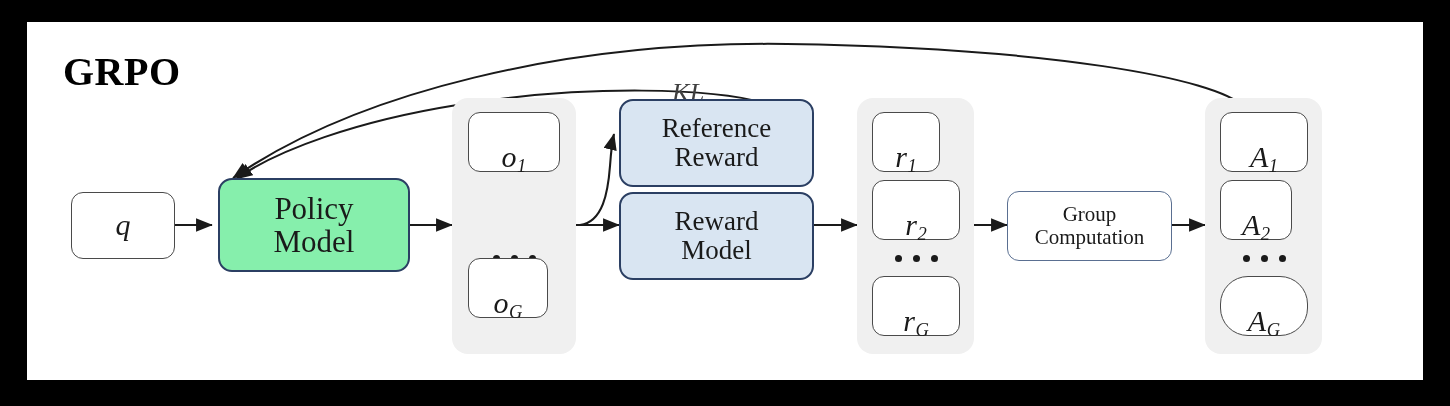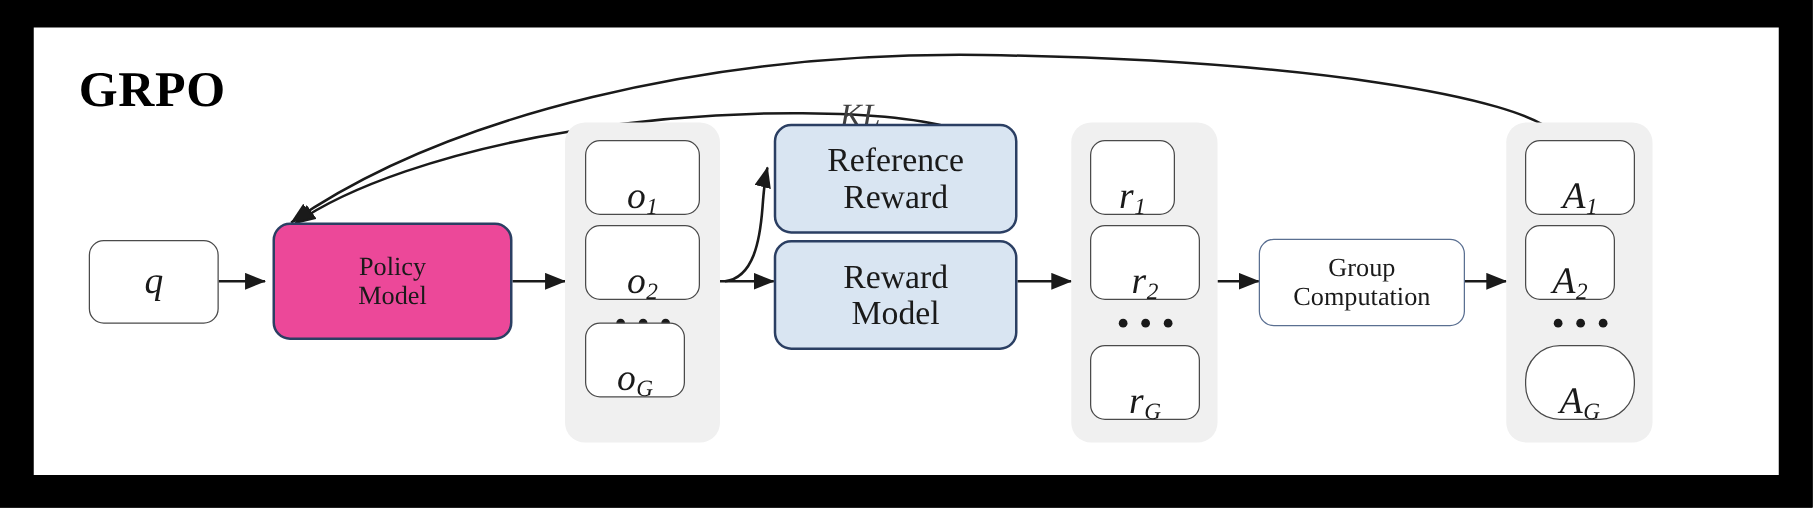--- a/index.html
+++ b/index.html
@@ -61,23 +61,23 @@
   }
 
   .node.plain {
     background: #ffffff;
     border: 1.8px solid #4a4a4a;
     font-style: italic;
     font-size: 30px;
   }
 
   .node.policy {
-    background: #ec4899;
+    background: #86efac;
     border: 2.4px solid #2b3f63;
-    font-size: 21px;
+    font-size: 31px;
     border-radius: 14px;
   }
 
   .node.model {
     background: #d9e5f2;
     border: 2.4px solid #2b3f63;
     font-size: 27px;
     border-radius: 14px;
   }
 
@@ -194,25 +194,20 @@
     </div>
 
     <div class="group-panel" style="left:425px; top:76px; width:124px; height:256px;"></div>
 
     <div class="node plain" style="left:441px; top:90px; width:92px; height:60px;">
       <span class="mathlabel">
         <span>o</span><sub>1</sub>
       </span>
     </div>
 
-    <div class="node plain" style="left:441px; top:158px; width:92px; height:60px;">
-      <span class="mathlabel">
-        <span>o</span><sub>2</sub>
-      </span>
-    </div>
 
     <div class="dots" style="left:441px; top:224px; width:92px; height:24px;">
       <i></i>
         <i></i>
         <i></i>
     </div>
 
     <div class="node plain" style="left:441px; top:236px; width:80px; height:60px;">
       <span class="mathlabel">
         <span>o</span><sub>G</sub>

